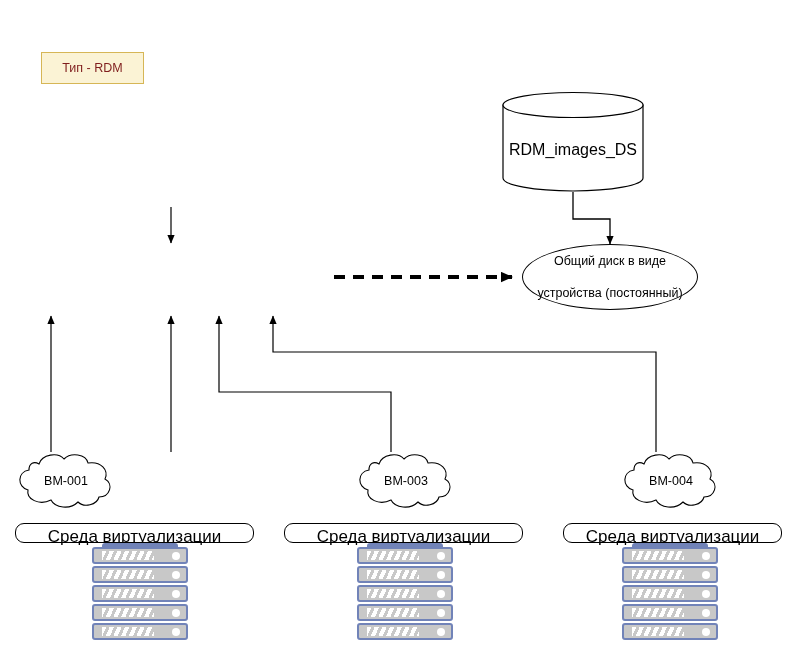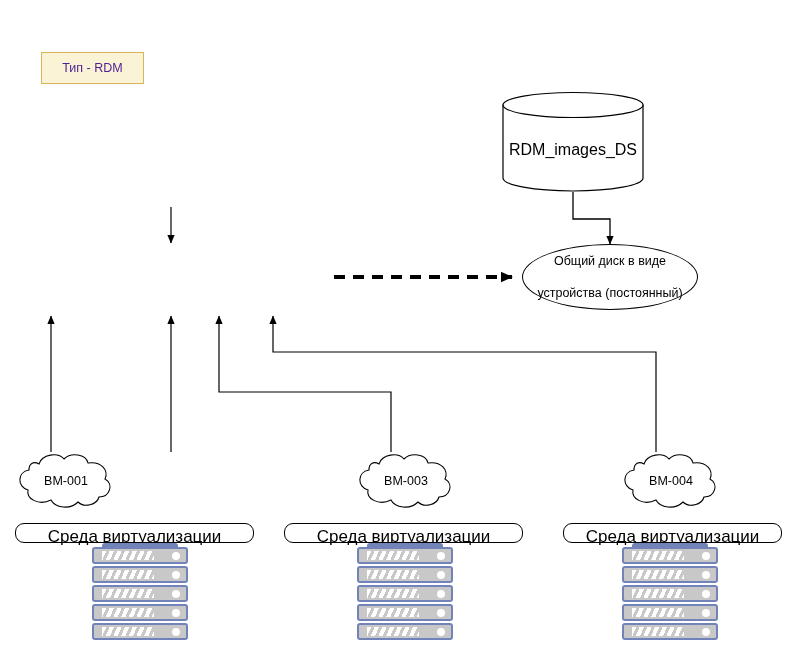--- a/index.html
+++ b/index.html
@@ -27,21 +27,21 @@
     left:41px;top:52px;
     width:103px;height:32px;
     background:#fbf3d5;
     border:1px solid #d6b656;
     box-sizing:border-box;
   }
   .legend-box .t{
     position:absolute;
     left:0;top:0;width:100%;height:100%;
     display:flex;align-items:center;justify-content:center;
-    font-size:12.5px;color:#4c1d95;
+    font-size:12.5px;color:#7f1d1d;
   }
 
   
   .cyl{position:absolute;}
   .cyl svg{display:block;overflow:visible;}
   .cyl .t{
     position:absolute;left:0;width:100%;
     text-align:center;font-size:16px;color:#000;line-height:1.35;
   }
 

